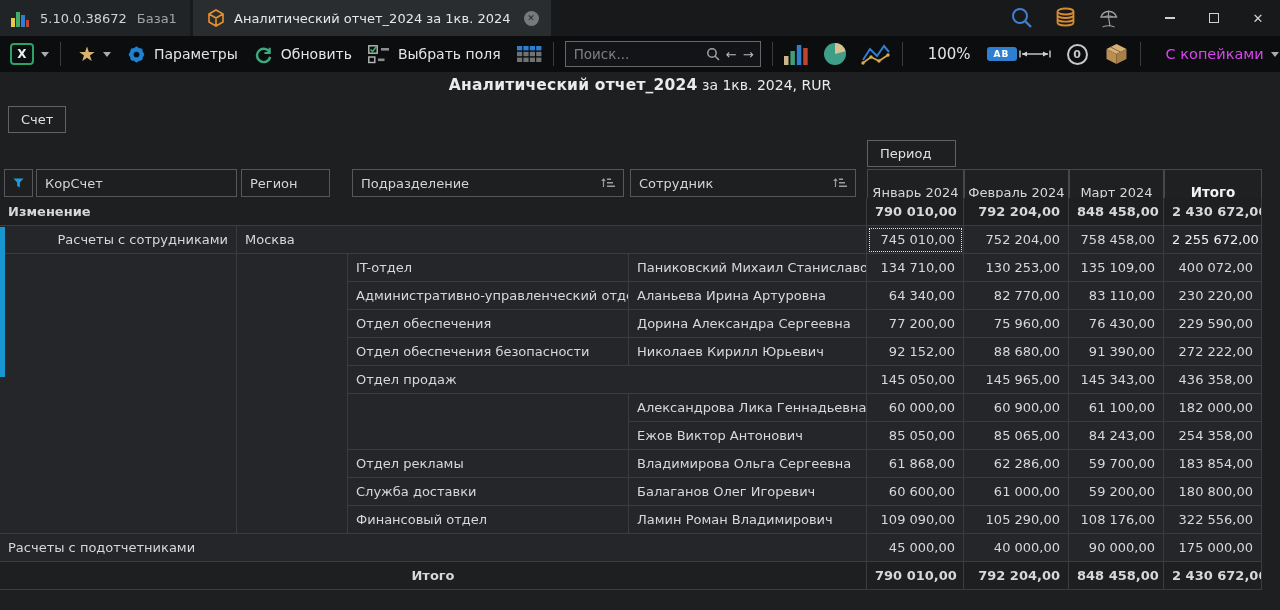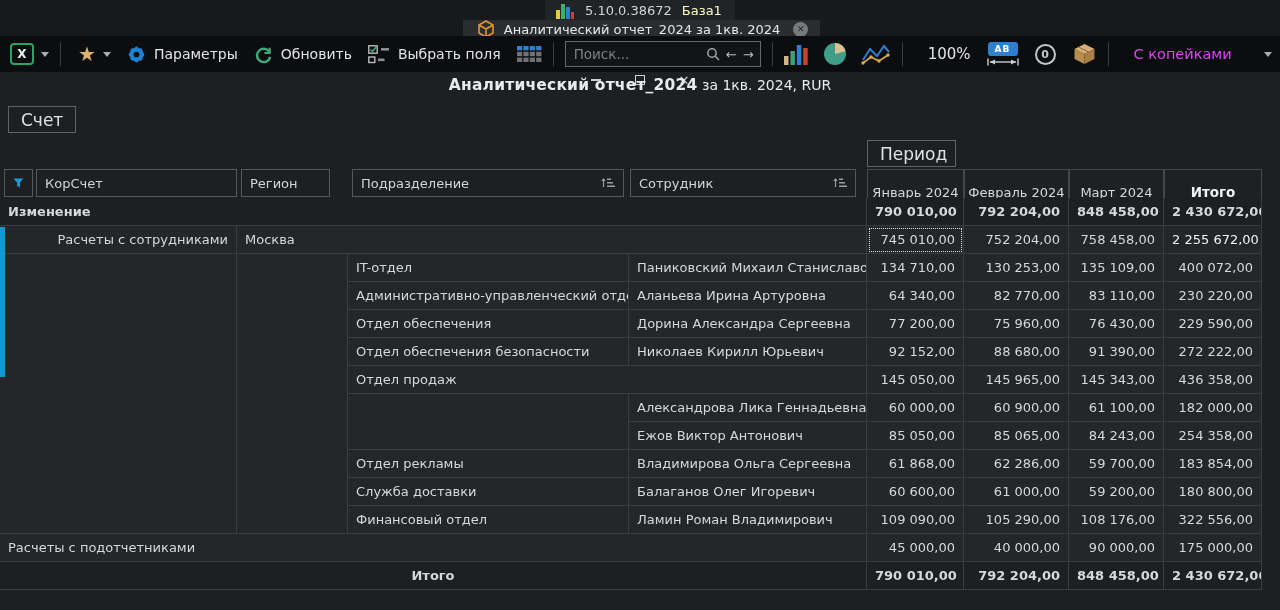--- a/index.html
+++ b/index.html
@@ -1,23 +1,23 @@
 <!DOCTYPE html>
 <html><head>
 <meta charset="utf-8">
 <style>
   * { margin:0; padding:0; box-sizing:border-box; }
   html,body { width:1280px; height:610px; background:#17191b; font-family:"DejaVu Sans",sans-serif; }
   .app { position:relative; width:1280px; height:610px; background:#1d1f21; overflow:hidden; }
 
   
-  .titlebar { position:absolute; top:0; left:0; width:1280px; height:36px; background:#17191b; display:flex; align-items:center;flex-direction:column; }
+  .titlebar { position:absolute; top:0; left:0; width:1280px; height:36px; background:#17191b; display:flex; align-items:center; }
   .app-block { width:190px; height:36px; background:#212427; display:flex; align-items:center; gap:10px; padding-left:10px; }
   .app-version { color:#d2d3d4; font-size:13px; }
-  .app-db { color:#fef9c3; font-size:13px; }
+  .app-db { color:#a3a3a3; font-size:13px; }
   .tab { height:36px; background:#2a2d30; display:flex; align-items:center; gap:9px; padding:0 12px 0 14px; margin-left:3px; }
   .tab-title { color:#e6e7e8; font-size:13px; white-space:nowrap; }
   .tab-close { width:15px; height:15px; border-radius:50%; background:#77797c; color:#26282a; font-size:9px; font-weight:bold; display:flex; align-items:center; justify-content:center; margin-left:4px; cursor:default; }
   .tb-spacer { flex:1; }
   .tb-icons { display:flex; align-items:center; gap:20px; margin-right:28px; }
   .win-controls { display:flex; height:36px; }
   .win-btn { width:44px; height:36px; display:flex; align-items:center; justify-content:center; color:#cfd0d1; font-size:13px; }
   .glyph-min { width:10px; height:2px; background:#cfd0d1; }
   .glyph-max { width:10px; height:10px; border:1.5px solid #cfd0d1; }
 
@@ -27,31 +27,31 @@
   .caret { width:0; height:0; border-left:4px solid transparent; border-right:4px solid transparent; border-top:5px solid #a9abad; margin-left:7px; flex:none; }
   .excel-ic { width:24px; height:22px; border:2px solid #2aa268; border-radius:4px; color:#e8f3ed; font-size:12px; font-weight:bold; display:flex; align-items:center; justify-content:center; margin-left:10px; flex:none; }
   .star { color:#d9b36e; font-size:20px; margin-left:6px; line-height:1; flex:none; }
   .tbtn { display:flex; align-items:center; gap:8px; margin-left:16px; flex:none; }
   .tbtn-label { color:#e3e4e5; font-size:14px; white-space:nowrap; }
   .searchbox { width:196px; height:26px; border:1px solid #65676a; background:#121417; display:flex; align-items:center; padding:0 6px 0 8px; gap:6px; flex:none; }
   .searchbox input { flex:1; min-width:20px; background:transparent; border:none; outline:none; color:#d5d6d7; font-size:13.5px; font-family:"DejaVu Sans",sans-serif; }
   .searchbox input::placeholder { color:#7e8083; }
   .s-arrow { font-size:13px; color:#b9bbbd; }
   .zoom-label { color:#e3e4e5; font-size:15px; margin-left:14px; flex:none; }
-  .ab-ic { display:flex; flex-direction:column; align-items:center; gap:2px; margin-left:16px; flex:none; }
+  .ab-ic { display:flex; flex-direction:row; align-items:center; gap:2px; margin-left:16px; flex:none; }
   .ab-rect { width:30px; height:14px; background:#2f7fd0; border-radius:3px; color:#fff; font-size:9px; font-weight:bold; display:flex; align-items:center; justify-content:center; letter-spacing:1px; }
   .zero-ic { width:21px; height:21px; border:2px solid #c6c7c8; border-radius:50%; color:#c6c7c8; font-size:11px; font-weight:bold; display:flex; align-items:center; justify-content:center; margin-left:16px; flex:none; }
   .kopecks { color:#d946ef; font-size:14.5px; margin-left:14px; white-space:nowrap; flex:none; }
   .tb-end-spacer { flex:1; }
   .ico { flex:none; display:flex; align-items:center; } .ml14{margin-left:14px;} .ml16{margin-left:16px;}
 
   
   .report-title { position:absolute; top:76px; left:0; width:1280px; text-align:center; color:#e9eaeb; font-size:14px; }
   .report-title b { font-size:15.5px; letter-spacing:.2px; }
-  .chip { position:absolute; border:1px solid #606265; color:#e0e1e2; font-size:17px; display:flex; align-items:center; padding:0 12px; height:27px; background:#1d1f21; }
+  .chip { position:absolute; border:1px solid #606265; color:#e0e1e2; font-size:13px; display:flex; align-items:center; padding:0 12px; height:27px; background:#1d1f21; }
   .chip-schet { left:8px; top:106px; }
   .chip-period { left:867px; top:140px; width:89px; }
 
   .hdr-box { position:absolute; top:169px; height:28px; border:1px solid #56585b; background:#1d1f21; display:flex; align-items:center; color:#d3d5d6; font-size:13px; padding:0 8px; gap:8px; }
   .hdr-box .grow { flex:1; }
   .mon-cell { position:absolute; top:169px; height:46px; border:1px solid #46484a; background:#1e2022; color:#d6d7d8; font-size:13px; display:flex; align-items:center; justify-content:center; }
   .mon-cell.bold { font-weight:bold; color:#f2f3f4; font-size:13.5px; }
 
   
   .sel-bar { position:absolute; left:0; top:227px; width:5px; height:150px; background:#1796d2; z-index:5; }

